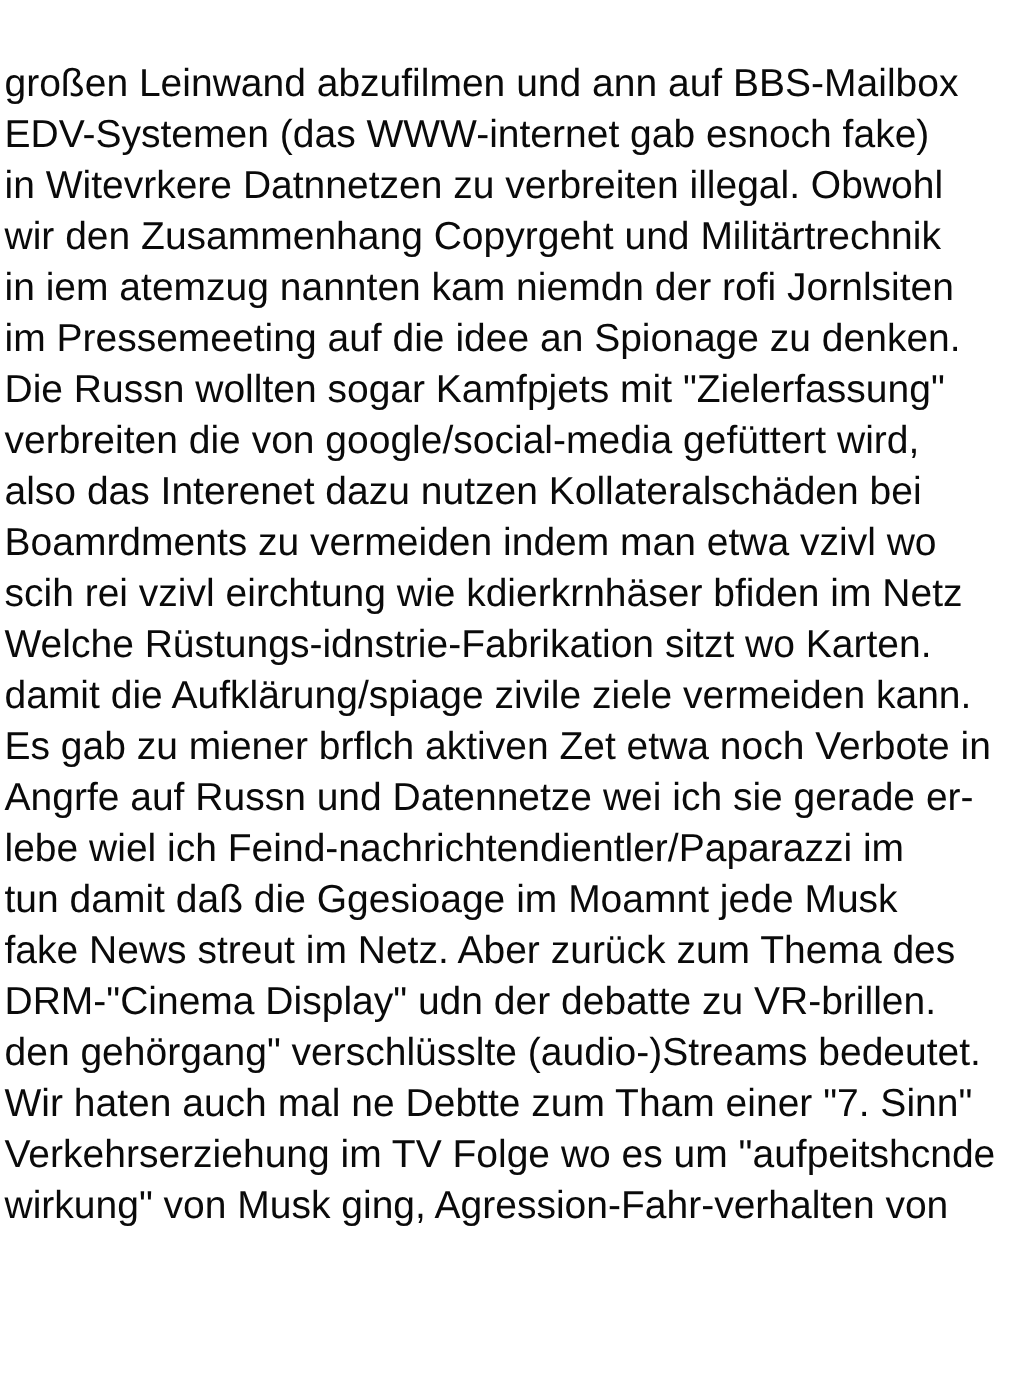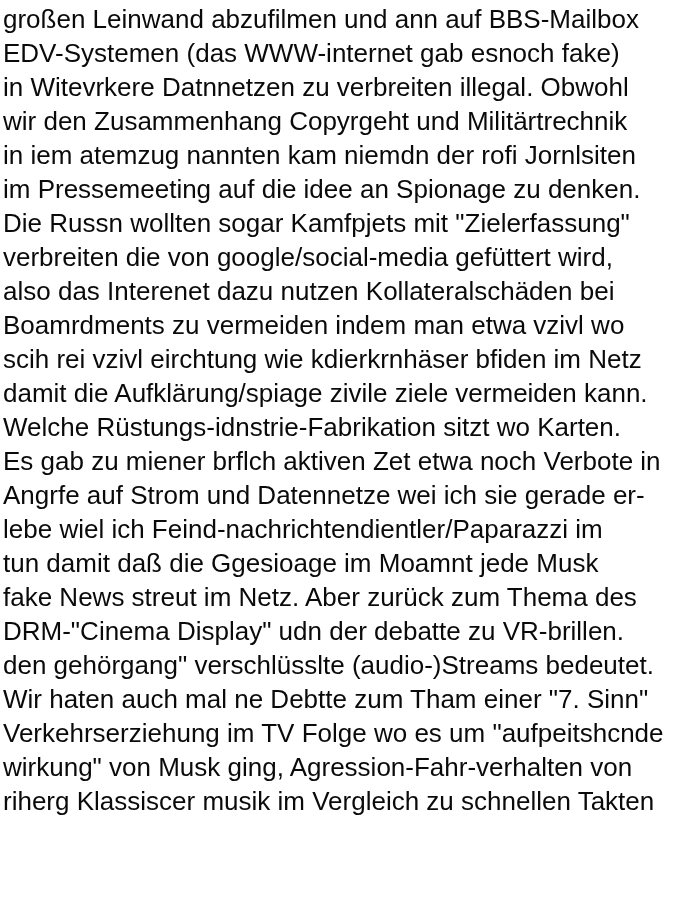--- a/index.html
+++ b/index.html
@@ -15,20 +15,21 @@
     box-sizing: border-box;
     padding: 2px 2px 0 3px;
   }
   .text-block {
     font-family: "Liberation Sans", "DejaVu Sans", sans-serif;
     font-size: 26px;
     line-height: 34px;
     color: #0a0a0a;
     font-weight: 400;
     white-space: nowrap;
+    margin-top: 36px;
   }
   .text-line {
     height: 34px;
   }
 </style>
 </head>
 <body>
 
 <div class="page">
   <div class="text-block" id="text-block">
@@ -36,27 +37,26 @@
       <div class="text-line">EDV-Systemen (das WWW-internet gab esnoch fake)</div>
       <div class="text-line">in Witevrkere Datnnetzen zu verbreiten illegal. Obwohl</div>
       <div class="text-line">wir den Zusammenhang Copyrgeht und Militärtrechnik</div>
       <div class="text-line">in iem atemzug nannten kam niemdn der rofi Jornlsiten</div>
       <div class="text-line">im Pressemeeting auf die idee an Spionage zu denken.</div>
       <div class="text-line">Die Russn wollten sogar Kamfpjets mit "Zielerfassung"</div>
       <div class="text-line">verbreiten die von google/social-media gefüttert wird,</div>
       <div class="text-line">also das Interenet dazu nutzen Kollateralschäden bei</div>
       <div class="text-line">Boamrdments zu vermeiden indem man etwa vzivl wo</div>
       <div class="text-line">scih rei vzivl eirchtung wie kdierkrnhäser bfiden im Netz</div>
+      <div class="text-line">Welche Rüstungs-idnstrie-Fabrikation sitzt wo Karten.</div>
       <div class="text-line">damit die Aufklärung/spiage zivile ziele vermeiden kann.</div>
-      <div class="text-line">Welche Rüstungs-idnstrie-Fabrikation sitzt wo Karten.</div>
       <div class="text-line">Es gab zu miener brflch aktiven Zet etwa noch Verbote in</div>
-      <div class="text-line">Angrfe auf Strom und Datennetze wei ich sie gerade er-</div>
+      <div class="text-line">Angrfe auf Russn und Datennetze wei ich sie gerade er-</div>
       <div class="text-line">lebe wiel ich Feind-nachrichtendientler/Paparazzi im</div>
       <div class="text-line">tun damit daß die Ggesioage im Moamnt jede Musk</div>
       <div class="text-line">fake News streut im Netz. Aber zurück zum Thema des</div>
       <div class="text-line">DRM-"Cinema Display" udn der debatte zu VR-brillen.</div>
       <div class="text-line">den gehörgang" verschlüsslte (audio-)Streams bedeutet.</div>
       <div class="text-line">Wir haten auch mal ne Debtte zum Tham einer "7. Sinn"</div>
       <div class="text-line">Verkehrserziehung im TV Folge wo es um "aufpeitshcnde</div>
       <div class="text-line">wirkung" von Musk ging, Agression-Fahr-verhalten von</div>
-      <div class="text-line">riherg Klassiscer musik im Vergleich zu schnellen Takten</div>
     </div>
 </div>
 
 </body></html>

